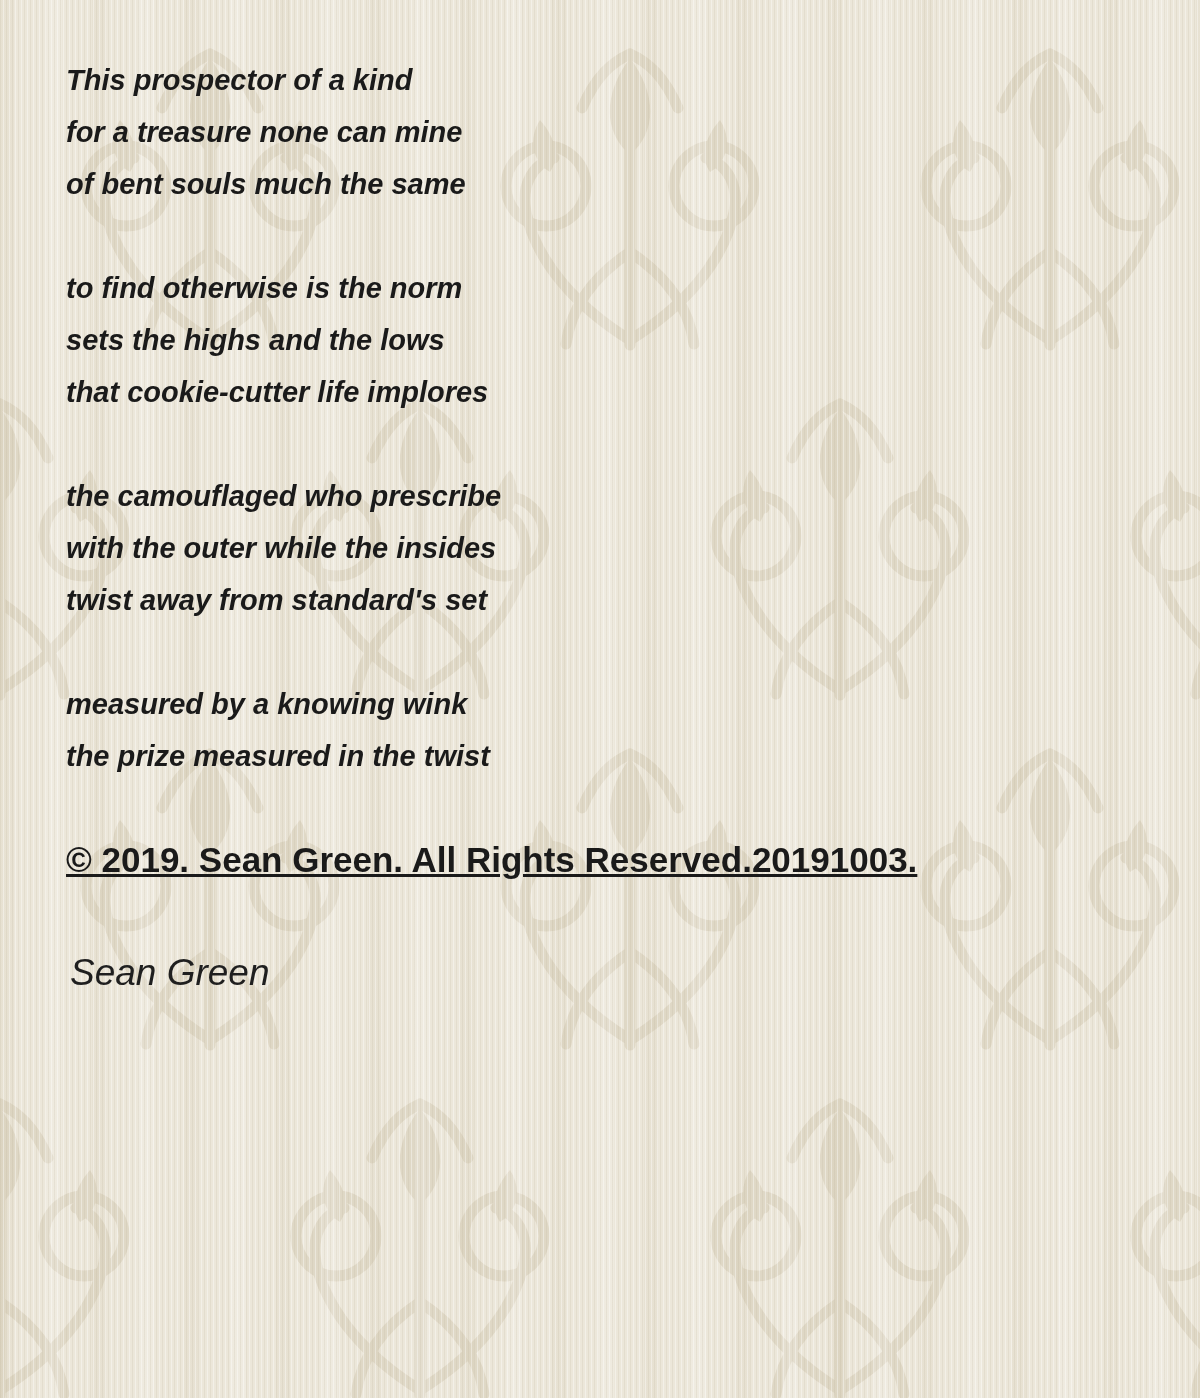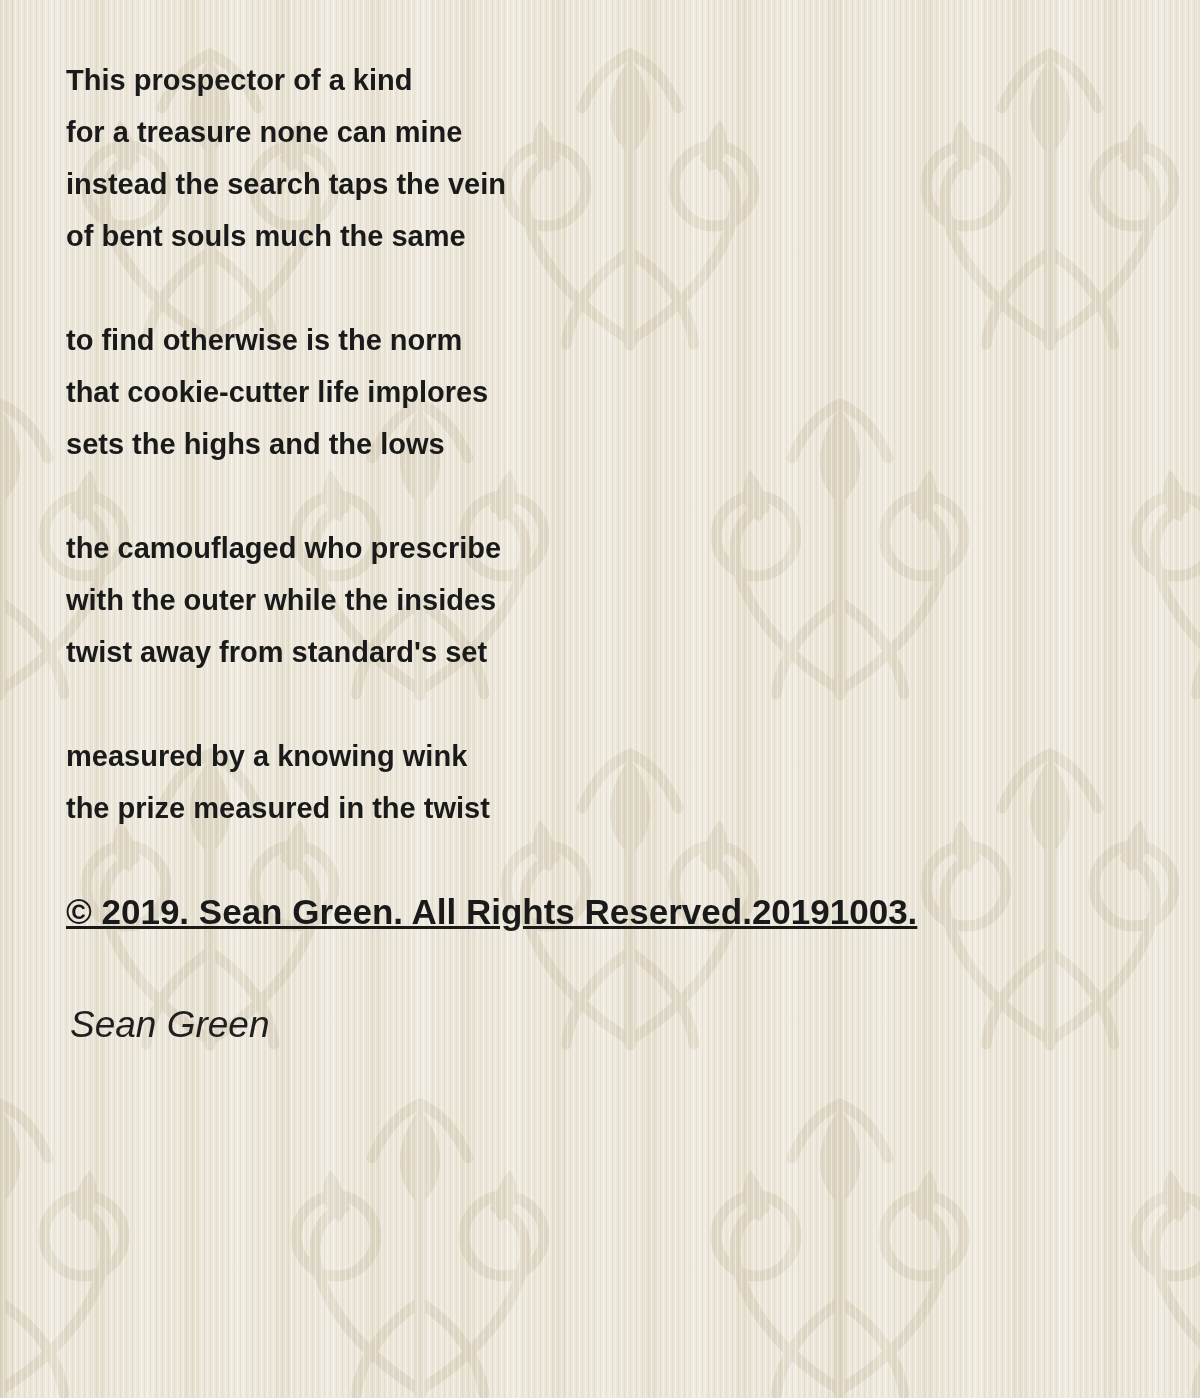--- a/index.html
+++ b/index.html
@@ -47,20 +47,21 @@
   }
   .poem-title {
     font-size: 40px;
     line-height: 48px;
     font-weight: 700;
     margin: 0 0 56px 0;
     letter-spacing: 0px;
   }
   .stanza {
     margin: 0 0 52px 0;
+    font-style: italic;
   }
   .line {
     font-size: 29px;
     line-height: 52px;
     font-weight: 700;
   }
   .copyright {
     font-size: 35px;
     line-height: 52px;
     font-weight: 700;
@@ -121,28 +122,27 @@
   <use href="#motif" transform="translate(1050,1050)"></use>
 </svg>
 
 <div class="stripes"></div>
 
 <div class="content">
 
   <div class="stanza">
     <div class="line">This prospector of a kind</div>
     <div class="line">for a treasure none can mine</div>
-    <div class="line">instead the search taps the vein</div>
     <div class="line">of bent souls much the same</div>
   </div>
 
   <div class="stanza">
     <div class="line">to find otherwise is the norm</div>
+    <div class="line">sets the highs and the lows</div>
     <div class="line">that cookie-cutter life implores</div>
-    <div class="line">sets the highs and the lows</div>
   </div>
 
   <div class="stanza">
     <div class="line">the camouflaged who prescribe</div>
     <div class="line">with the outer while the insides</div>
     <div class="line">twist away from standard's set</div>
   </div>
 
   <div class="stanza">
     <div class="line">measured by a knowing wink</div>

